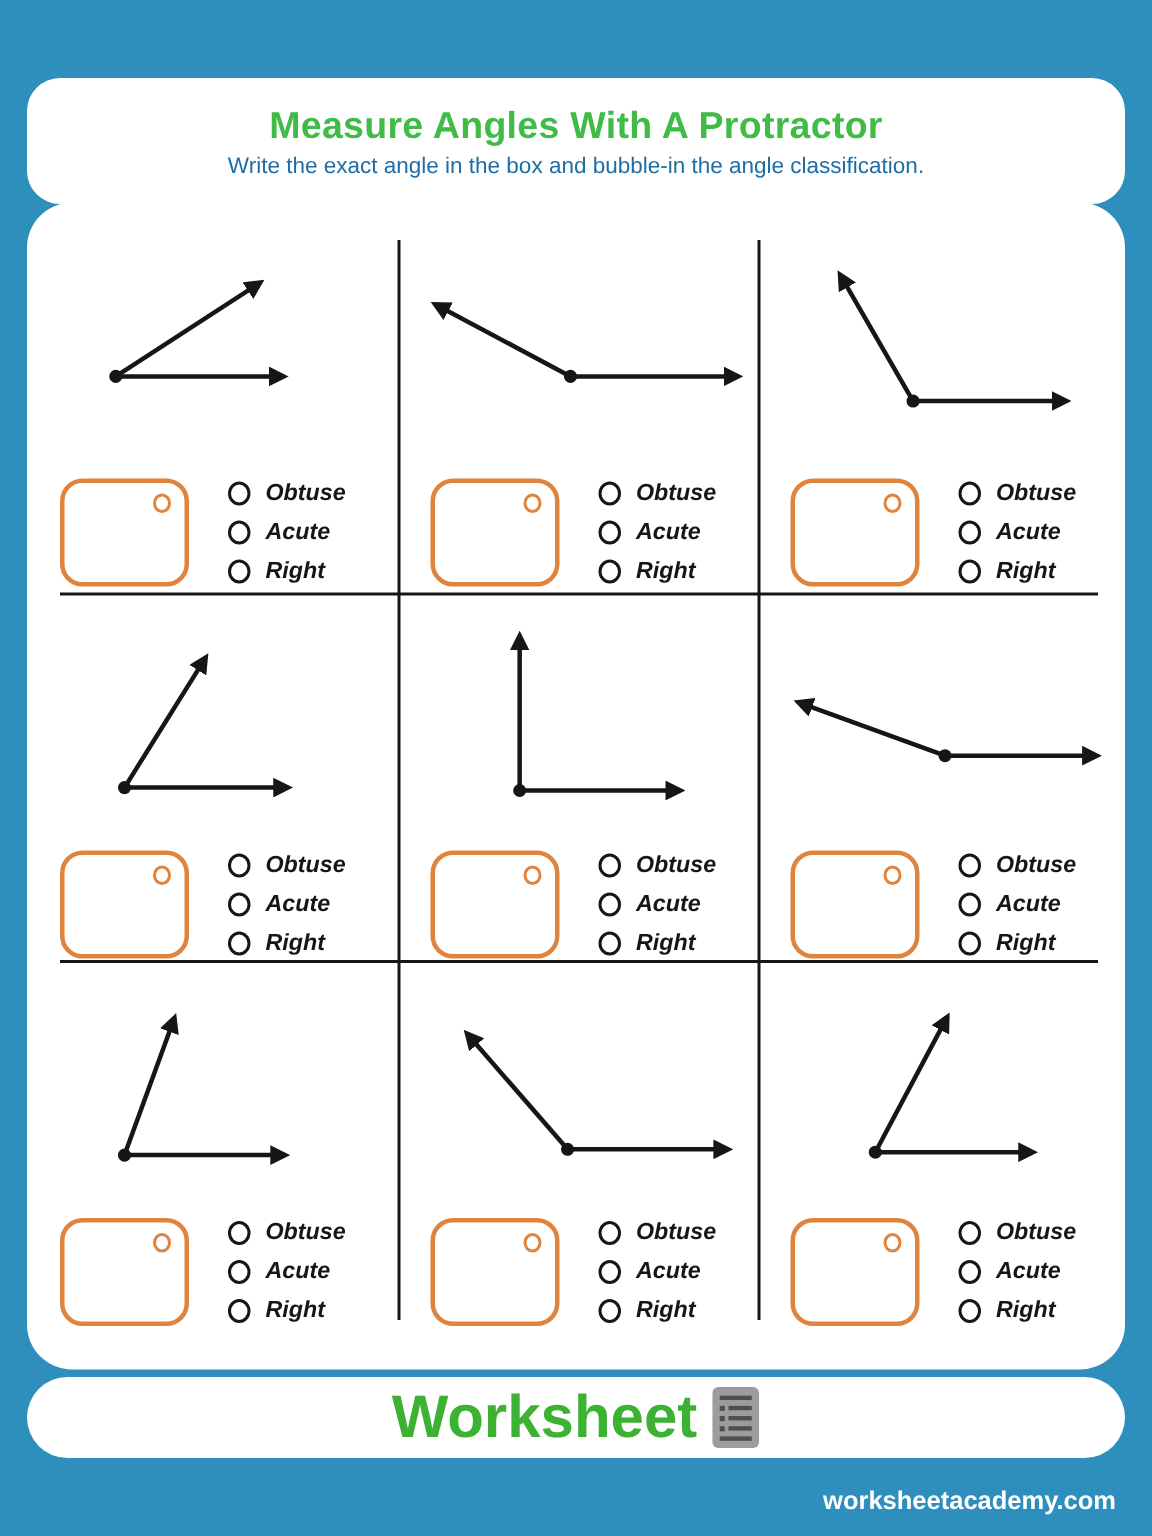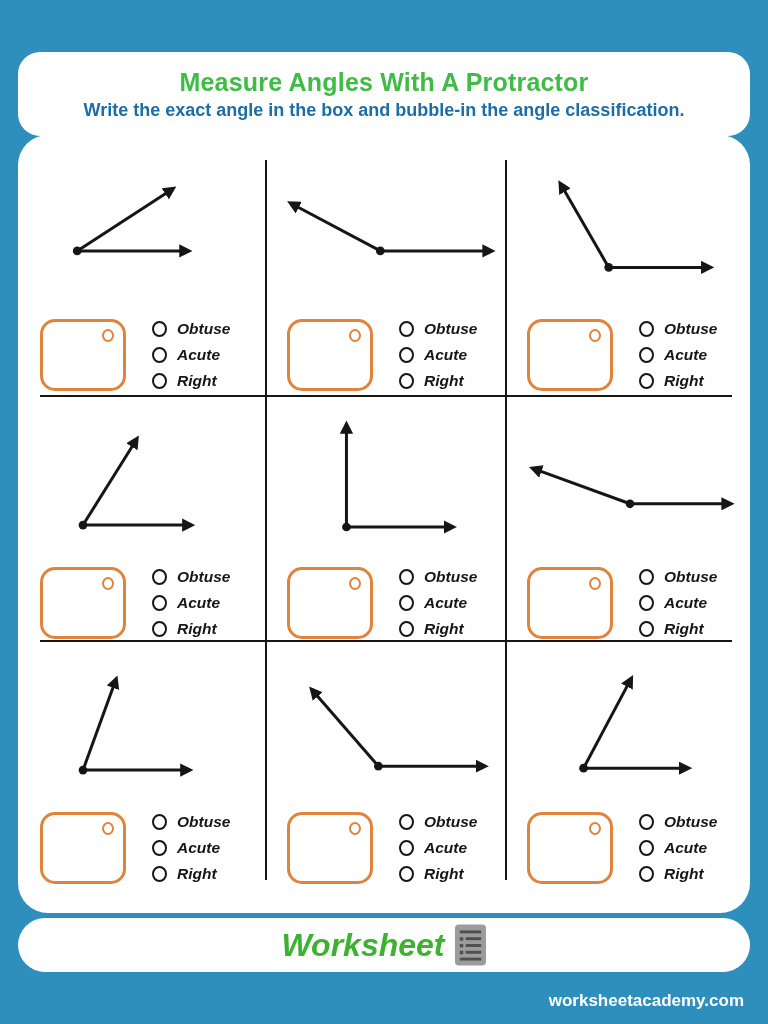--- a/index.html
+++ b/index.html
@@ -13,21 +13,21 @@
     position:relative;overflow:hidden;background:var(--bg);
     font-family:"Liberation Sans","DejaVu Sans",sans-serif;
   }
   
   .header-card{
     position:absolute;left:18px;right:18px;top:52px;height:84px;
     background:var(--card);border-radius:22px;
     display:flex;flex-direction:column;align-items:center;justify-content:center;gap:3px;
   }
   .title{color:var(--title_green);font-size:25px;font-weight:700;letter-spacing:.2px;}
-  .subtitle{color:var(--subtitle_blue);font-size:18px;font-weight:700;}
+  .subtitle{color:var(--subtitle_blue);font-size:15px;font-weight:400;}
   
   .main-card{
     position:absolute;left:18px;right:18px;top:135px;height:778px;
     background:var(--card);border-radius:30px;
   }
   .divider{position:absolute;background:var(--ink);}
   .v1{left:247px;top:25px;width:2px;height:720px;}
   .v2{left:487px;top:25px;width:2px;height:720px;}
   .h1{top:260px;left:22px;right:18px;height:2px;}
   .h2{top:505px;left:22px;right:18px;height:2px;}
@@ -54,21 +54,21 @@
     width:15px;height:16px;border:2.3px solid var(--ink);border-radius:50%;background:#fff;
     flex:0 0 auto;
   }
   .option-label{font-size:15.5px;font-weight:700;font-style:italic;color:var(--ink);}
   
   .footer-band{
     position:absolute;left:18px;right:18px;top:918px;height:54px;
     background:var(--card);border-radius:27px;
     display:flex;align-items:center;justify-content:center;gap:9px;
   }
-  .brand-first{color:var(--brand_green);font-size:32px;font-weight:700;font-style:italic;}
+  .brand-first{color:var(--brand_green);font-size:40px;font-weight:700;}
   .brand-second{color:var(--brand_gray);font-size:33px;font-weight:700;}
   .brand-icon{width:33px;height:44px;}
   .website{
     position:absolute;top:978px;right:24px;color:var(--site_white);
     font-size:17px;font-weight:700;margin-top:13px;
   }
 </style>
 </head>
 <body>
 

